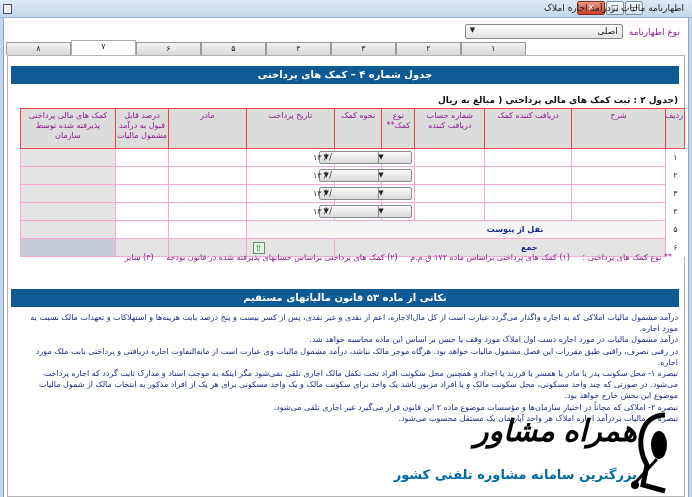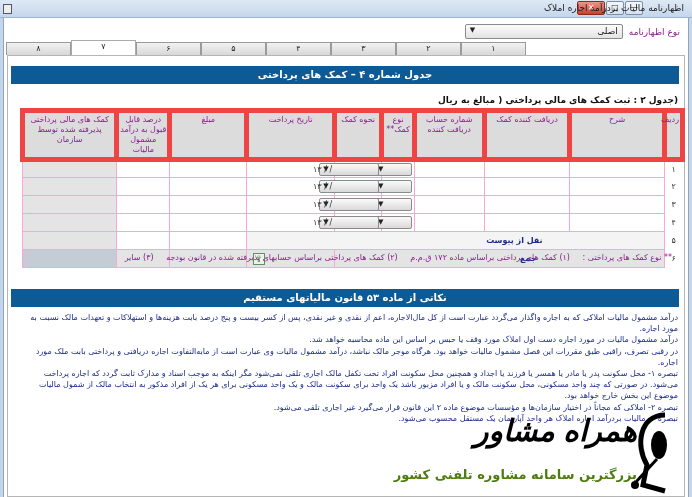--- a/index.html
+++ b/index.html
@@ -30,21 +30,21 @@
   .tab.active { background: #fff; height: 15px; margin-top: -1px; border-color: #aaa; }
 
   .panel { position: absolute; left: 7px; top: 55px; width: 678px; height: 442px; border: 1px solid #b5b5b5; background: #fff; }
 
   .sec-header { position: absolute; left: 11px; width: 668px; height: 18px; background: #0e5a94; color: #fff; font-weight: bold;
     font-size: 10px; text-align: center; line-height: 18px; direction: rtl; }
 
   .caption { position: absolute; right: 14px; top: 95px; font-size: 9px; font-weight: bold; color: #111; direction: rtl; }
 
   table.grid { position: absolute; left: 20px; top: 108px; width: 665px; border-collapse: collapse; direction: rtl; table-layout: fixed; }
-  table.grid th { background: #dcdcdc; border: 5px solid #ef4444; color: #8b1c8b; font-weight: normal; font-size: 8px; vertical-align: top;
+  table.grid th { background: #dcdcdc; border: 1px solid #ef4444; color: #8b1c8b; font-weight: normal; font-size: 8px; vertical-align: top;
     padding: 2px 1px; height: 40px; line-height: 10px; }
   table.grid td { border: 1px solid #f9a8d4; height: 18px; padding: 0 2px; font-size: 8px; }
   td.rownum { color: #333; text-align: center; background: #fff; border: none !important; }
   td.cell-white { background: #fff; }
   td.cell-gray { background: #e4e4e4; }
   td.cell-bluegray { background: #c6ccd6; }
   td.date { color: #333; direction: ltr; text-align: right; padding-right: 6px; }
   .dd { display: inline-block; width: 38px; height: 13px; border: 1px solid #8a8a8a; border-radius: 2px; background: linear-gradient(#fafafa, #d9d9d9);
     font-size: 7px; line-height: 11px; padding-left: 3px; text-align: left; vertical-align: middle; }
   .dd.wide { width: 60px; }
@@ -52,21 +52,21 @@
   .addbtn { display: inline-block; width: 12px; height: 12px; border: 1px solid #6a8a6a; background: #e8f4e8; color: #2a8a2a; font-size: 9px; line-height: 10px; text-align: center; vertical-align: middle; }
 
   .note { position: absolute; right: 20px; top: 253px; font-size: 8px; color: #8b1c8b; direction: rtl; white-space: nowrap; }
   .note span { margin-left: 10px; }
 
   .body-text { position: absolute; left: 14px; top: 312px; width: 664px; direction: rtl; font-size: 8px; line-height: 11.2px; color: #1b2a8b; }
   .body-text p { margin: 0; }
 
   .logo { position: absolute; left: 395px; top: 405px; width: 290px; height: 92px; direction: rtl; }
   .logo .big { position: absolute; right: 48px; top: 8px; font-size: 30px; font-weight: bold; font-style: italic; color: #000; font-family: Liberation Sans, sans-serif; }
-  .logo .small { position: absolute; right: 48px; top: 62px; font-size: 13px; font-weight: bold; color: #4d7c0f; white-space: nowrap; }
+  .logo .small { position: absolute; right: 48px; top: 62px; font-size: 13px; font-weight: bold; color: #0369a1; white-space: nowrap; }
   .logo svg { position: absolute; right: 0; top: 0; }
 </style>
 </head>
 <body>
 
 <div class="titlebar">
   <div class="sysicon"></div>
   <div class="winbtns">
     <div class="winbtn close">✕</div>
     <div class="winbtn">□</div>
@@ -117,21 +117,21 @@
   </colgroup>
   <thead>
     <tr>
       <th>ردیف</th>
       <th>شرح</th>
       <th>دریافت کننده کمک</th>
       <th>شماره حساب دریافت کننده</th>
       <th>نوع کمک**</th>
       <th>نحوه کمک</th>
       <th>تاریخ پرداخت</th>
-      <th>مبلغ</th>
+      <th>مادر</th>
       <th>درصد قابل قبول به درآمد مشمول مالیات</th>
       <th>کمک های مالی پرداختی پذیرفته شده توسط سازمان</th>
     </tr>
   </thead>
   <tbody>
     <tr>
       <td class="rownum">۱</td>
       <td class="cell-white"></td>
       <td class="cell-white"></td>
       <td class="cell-white"></td>

